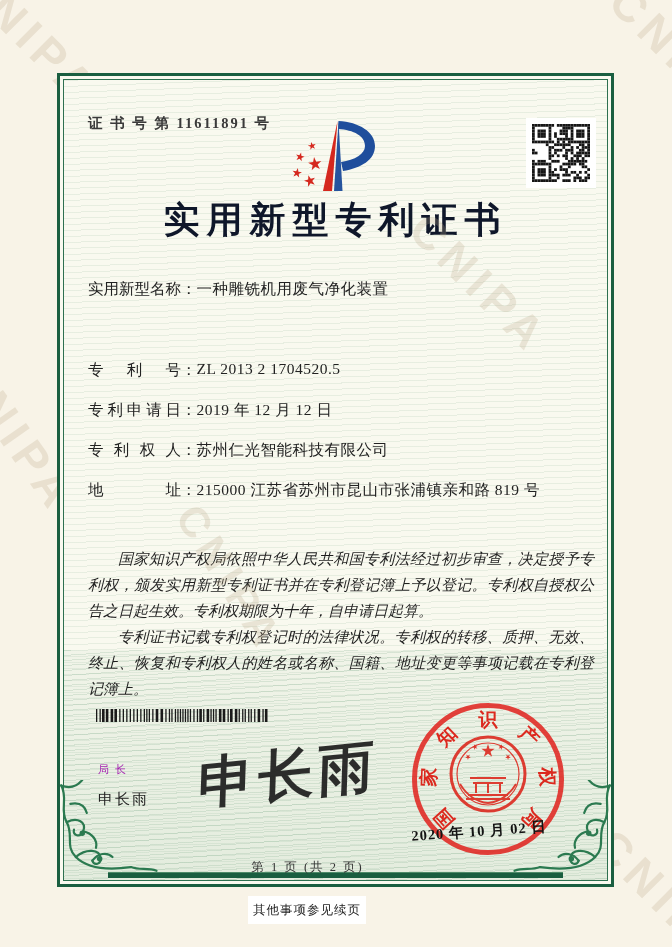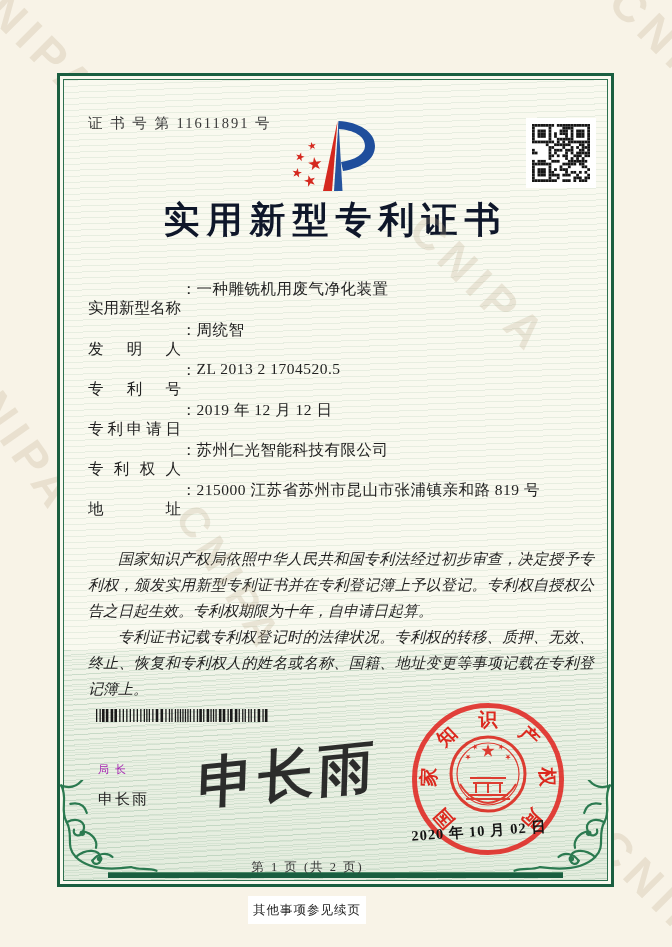--- a/index.html
+++ b/index.html
@@ -35,30 +35,30 @@
   .waves-strong{
     position:absolute;left:4px;right:4px;bottom:4px;height:230px;pointer-events:none;
     background:repeating-linear-gradient(176deg, rgba(100,155,118,0.18) 0 1px, rgba(100,155,118,0) 1px 5px),
                linear-gradient(rgba(170,200,175,0.10),rgba(150,190,160,0.22));
   }
   .bottom-bar{position:absolute;left:48px;right:48px;bottom:6px;height:5px;background:#1a5e40;border-top:1px solid #4d8a68;}
   .orn{position:absolute;width:110px;height:110px;bottom:-6px;}
   .orn-left{left:-8px;}
   .orn-right{right:-8px;transform:scaleX(-1);}
   
-  .cert-no{position:absolute;left:28px;top:38px;font-size:14.5px;letter-spacing:2px;color:#3a3a3a;}
+  .cert-no{position:absolute;left:28px;top:38px;font-size:14.5px;letter-spacing:2px;color:#3a3a3a;font-weight:bold;}
   .logo{position:absolute;left:225px;top:36px;width:100px;height:94px;}
   .qr-box{position:absolute;left:466px;top:42px;width:70px;height:70px;background:#fff;display:flex;align-items:center;justify-content:center;}
   .title{
     position:absolute;left:0;top:120px;width:100%;text-align:center;
     font-size:36px;font-weight:bold;letter-spacing:7px;color:#0f172a;
   }
   
   .row{position:absolute;left:28px;height:24px;white-space:nowrap;font-size:15.5px;color:#222;}
-  .row .lbl{display:inline-block;width:93px;text-align:justify;text-align-last:justify;-moz-text-align-last:justify;vertical-align:top;margin-top:19px;}
+  .row .lbl{display:inline-block;width:93px;text-align:justify;text-align-last:justify;-moz-text-align-last:justify;vertical-align:top;}
   .row .col{display:inline-block;vertical-align:top;}
   .row .val{display:inline-block;letter-spacing:0.5px;vertical-align:top;}
   .grant2{position:absolute;left:270px;top:0;white-space:nowrap;}
   
   .paras{position:absolute;left:28px;top:470px;width:506px;font-size:15px;line-height:26px;text-align:justify;color:#1f1f1f;font-style:italic;}
   .paras p{margin:0;text-indent:2em;}
   
   .barcode{position:absolute;left:36px;top:632px;width:175px;height:13px;}
   .signer-title{position:absolute;left:38px;top:686px;font-size:11px;letter-spacing:6px;color:#a21caf;}
   .signer-name{position:absolute;left:38px;top:714px;font-size:15px;letter-spacing:2px;color:#222;}
@@ -389,23 +389,20 @@
         <rect x="50.4" y="56" width="2.8" height="2.8"></rect>
         <rect x="53.199999999999996" y="56" width="2.8" height="2.8"></rect>
       </svg>
     </div>
 
   <div class="title">实用新型专利证书</div>
 
   <div class="row" style="top:203px">
     <span class="lbl">实用新型名称</span><span class="col">：</span><span class="val">一种雕铣机用废气净化装置</span>
   </div>
-  <div class="row" style="top:244px">
-    <span class="lbl">发明人</span><span class="col">：</span><span class="val">周统智</span>
-  </div>
   <div class="row" style="top:284px">
     <span class="lbl">专利号</span><span class="col">：</span><span class="val">ZL 2013 2 1704520.5</span>
   </div>
   <div class="row" style="top:324px">
     <span class="lbl">专利申请日</span><span class="col">：</span><span class="val">2019 年 12 月 12 日</span>
   </div>
   <div class="row" style="top:364px">
     <span class="lbl">专利权人</span><span class="col">：</span><span class="val">苏州仁光智能科技有限公司</span>
   </div>
   <div class="row" style="top:404px">

